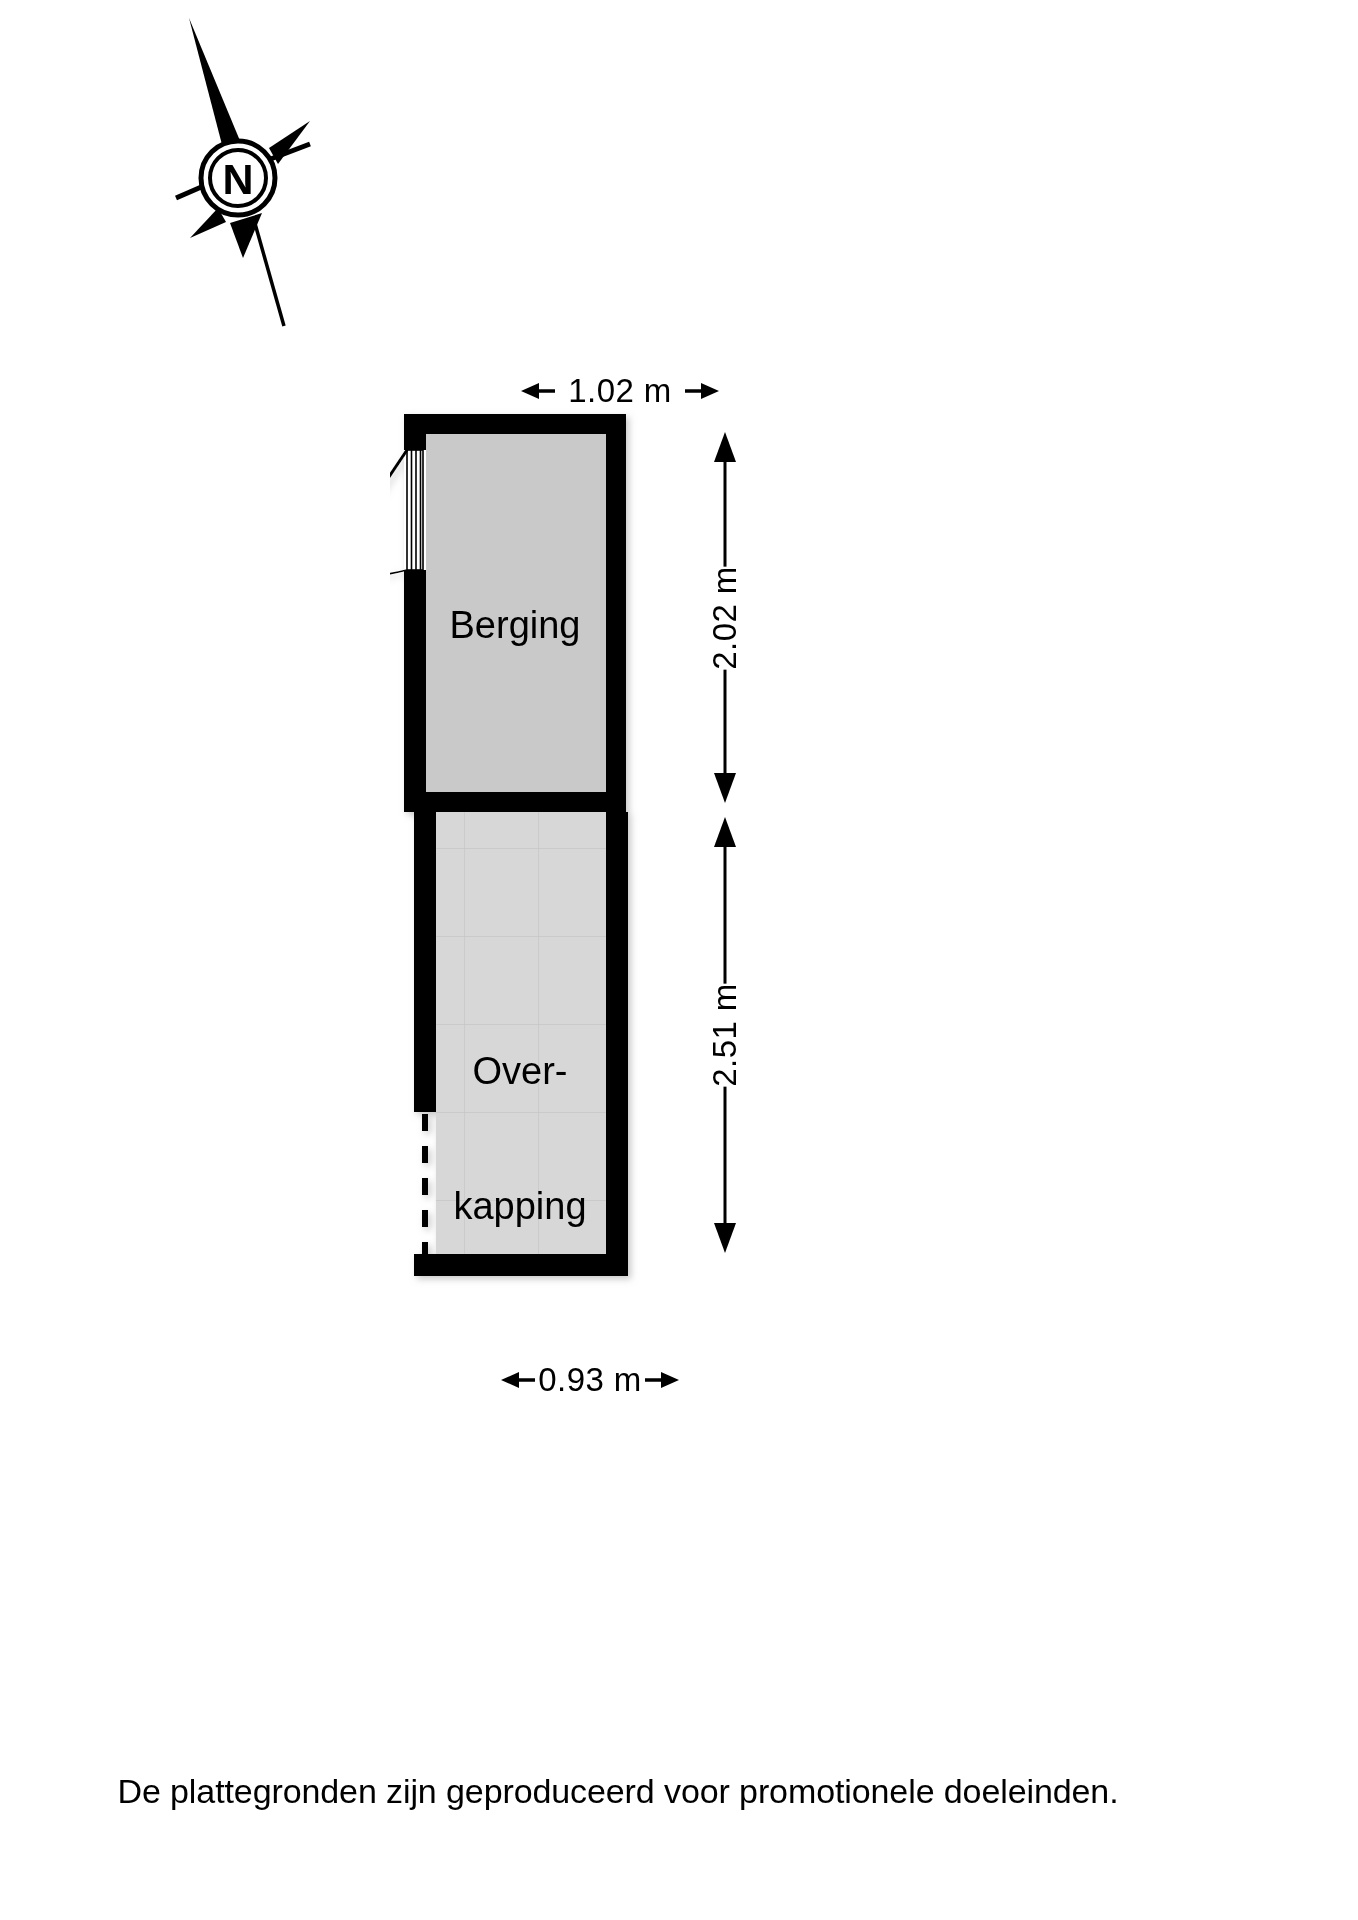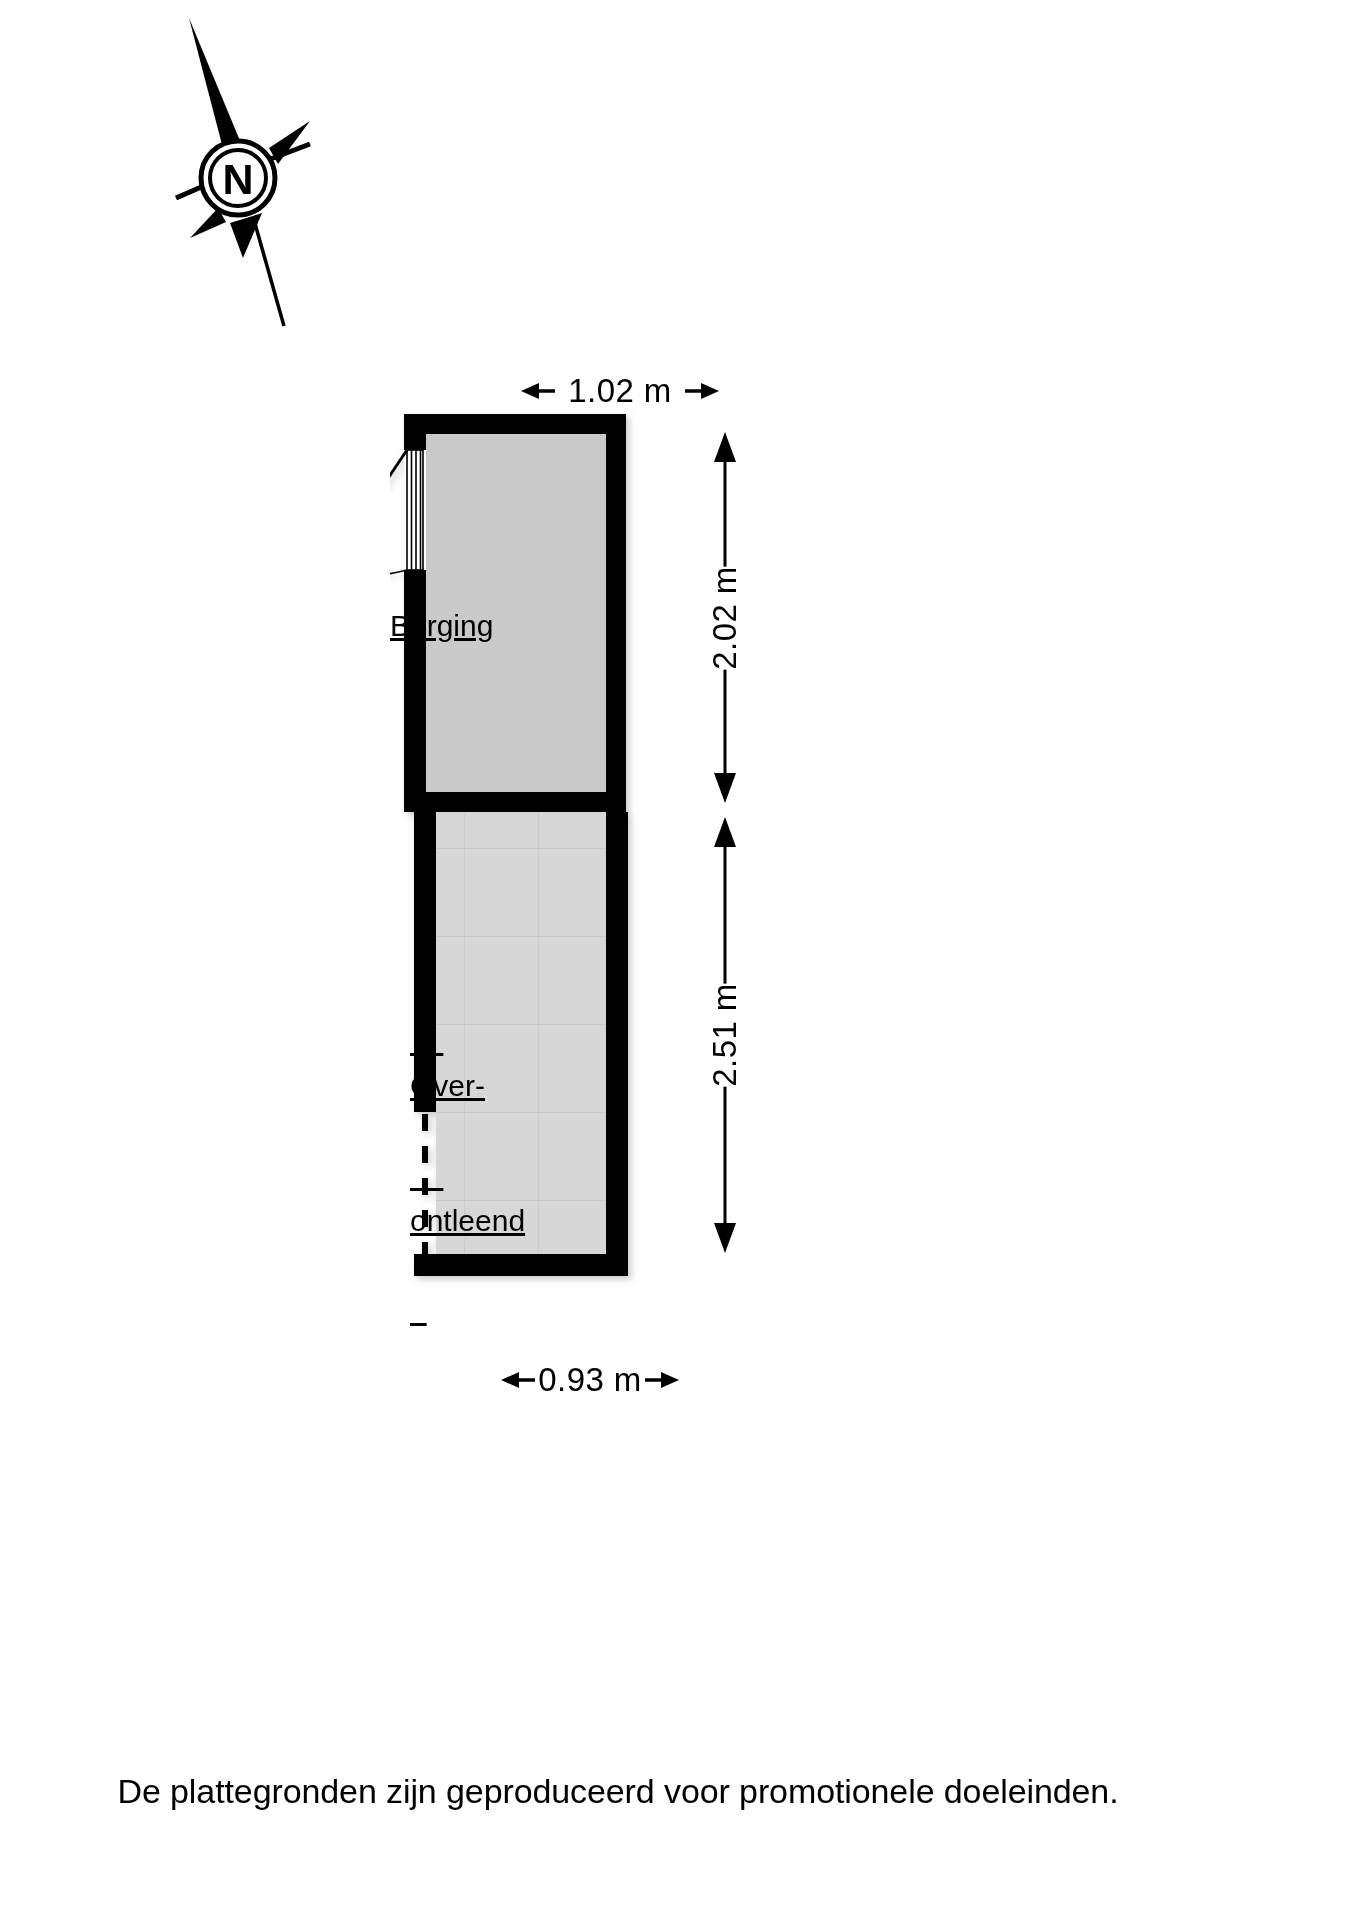--- a/index.html
+++ b/index.html
@@ -114,26 +114,25 @@
     text-align: center;
     font-size: 34px;
     line-height: 47px;
     letter-spacing: -0.1px;
   }
   #disclaimer div { white-space: nowrap; }
 
   
   .room-label {
     position: absolute;
-    text-align: left;
-    font-size: 30px;
+    text-align: center;
+    font-size: 38px;
     line-height: 45px;
     color: #000;
     white-space: pre;
-    text-decoration: underline;
   }
 </style>
 </head>
 <body>
 
 <div id="compass">
   <svg viewBox="0 0 190 330" width="190" height="330">
 
     <polygon points="39,10 93,140 76,152" fill="#000"></polygon>
 
@@ -213,23 +212,23 @@
         <line x1="30.5" y1="42" x2="30.5" y2="162" stroke="#000" stroke-width="1.6"></line>
 
         <line x1="17" y1="42" x2="-62" y2="160" stroke="#000" stroke-width="3"></line>
         <path d="M -62 160 Q -40 176 17 162" fill="none" stroke="#000" stroke-width="1.6"></path>
       </g>
     </g>
   </svg>
 
   
   <div class="room-label" style="left:0; top:195px; width:250px;">Berging</div>
-  <div class="room-label" style="left:20px; top:565px; width:220px;">
+  <div class="room-label" style="left:20px; top:551px; width:220px;">
     <div>Over-</div>
-    <div>ontleend</div>
+    <div>kapping</div>
   </div>
 </div>
 
 <div id="dim-right-1">
   <svg viewBox="0 0 130 375" width="130" height="375">
     <line x1="65" y1="16" x2="65" y2="359" stroke="#000" stroke-width="3"></line>
     <polygon points="65,2 54,32 76,32" fill="#000"></polygon>
     <polygon points="65,373 54,343 76,343" fill="#000"></polygon>
   </svg>
   <div class="vlabel">

